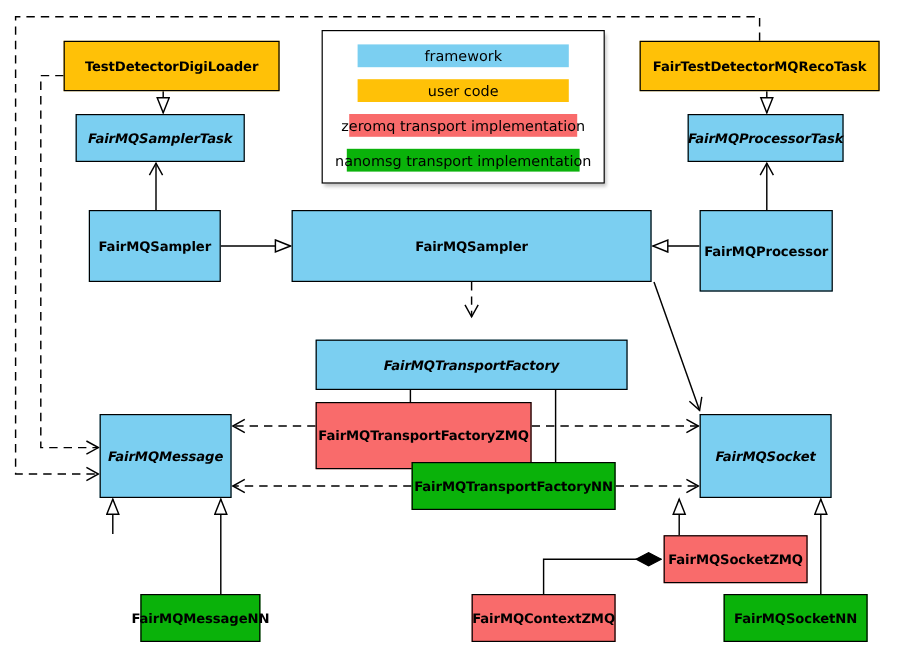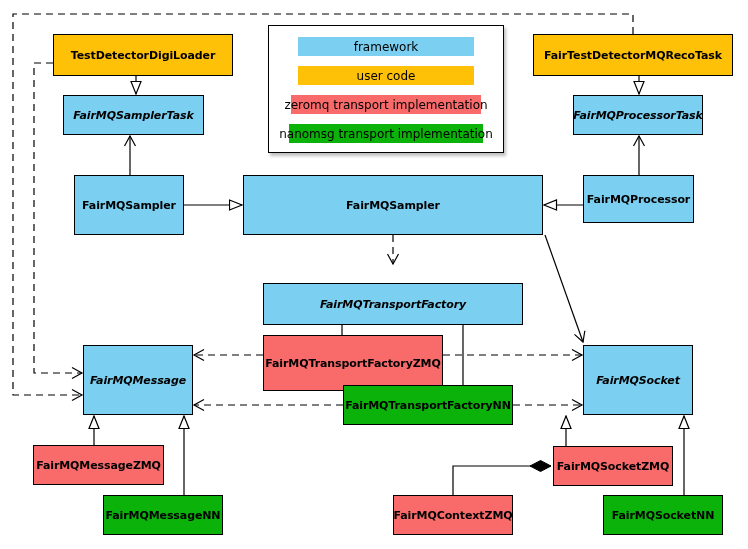--- a/index.html
+++ b/index.html
@@ -82,35 +82,34 @@
   <div class="node c-user" style="left:533px;top:34px;width:200px;height:42px">FairTestDetectorMQRecoTask</div>
 
   <div class="node c-fw abstract" style="left:573px;top:95px;width:130px;height:40px">FairMQProcessorTask</div>
 
   <div class="node c-fw abstract" style="left:63px;top:95px;width:141px;height:40px">FairMQSamplerTask</div>
 
   <div class="node c-fw" style="left:74px;top:175px;width:110px;height:60px">FairMQSampler</div>
 
   <div class="node c-fw" style="left:243px;top:175px;width:300px;height:60px">FairMQSampler</div>
 
-  <div class="node c-fw" style="left:583px;top:175px;width:111px;height:48px">FairMQProcessor</div>
+  <div class="node c-fw" style="left:583px;top:175px;width:111px;height:68px">FairMQProcessor</div>
 
   <div class="node c-fw abstract" style="left:263px;top:283px;width:260px;height:42px">FairMQTransportFactory</div>
 
   <div class="node c-zmq" style="left:263px;top:335px;width:180px;height:56px">FairMQTransportFactoryZMQ</div>
 
   <div class="node c-nn" style="left:343px;top:385px;width:170px;height:40px">FairMQTransportFactoryNN</div>
 
   <div class="node c-fw abstract" style="left:83px;top:345px;width:110px;height:70px">FairMQMessage</div>
 
   <div class="node c-fw abstract" style="left:583px;top:345px;width:110px;height:70px">FairMQSocket</div>
 
-  <div class="node c-zmq" style="left:33px;top:445px;width:131px;height:40px">FairMQMessageZMQ</div>
 
-  <div class="node c-nn" style="left:103px;top:495px;width:120px;height:40px">FairMQMessageNN</div>
+  <div class="node c-nn" style="left:117px;top:495px;width:100px;height:40px">FairMQMessageNN</div>
 
   <div class="node c-zmq" style="left:553px;top:446px;width:120px;height:40px">FairMQSocketZMQ</div>
 
   <div class="node c-nn" style="left:603px;top:495px;width:120px;height:40px">FairMQSocketNN</div>
 
   <div class="node c-zmq" style="left:393px;top:495px;width:120px;height:40px">FairMQContextZMQ</div>
 
   <div class="legend-frame">
     <div class="legend-row c-fw" style="width:176px">framework</div>
     <div class="legend-row c-user" style="width:176px">user code</div>

